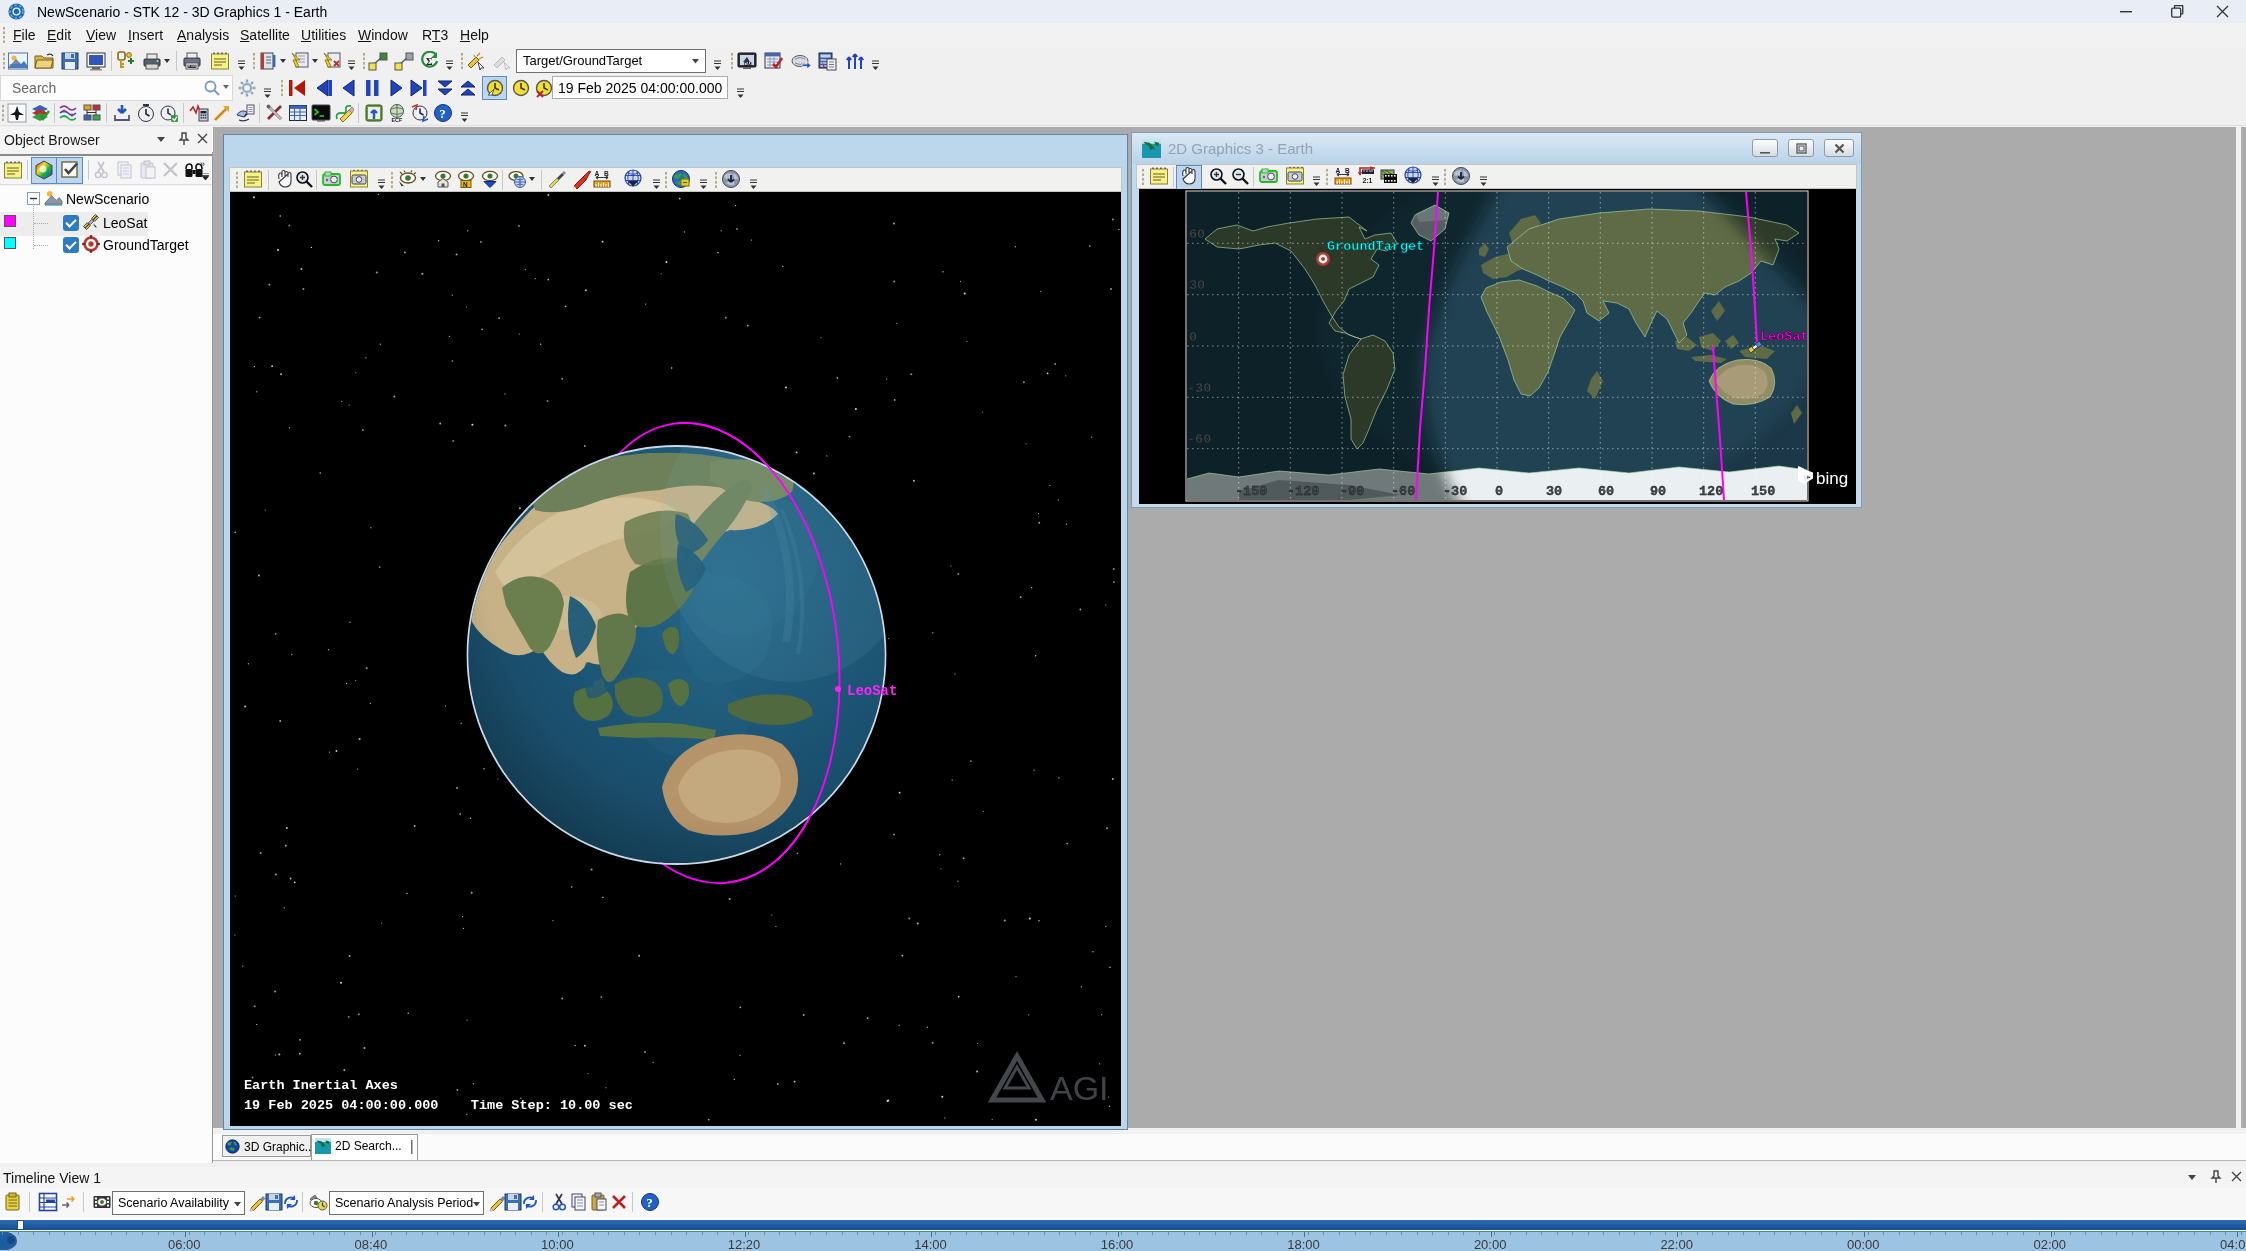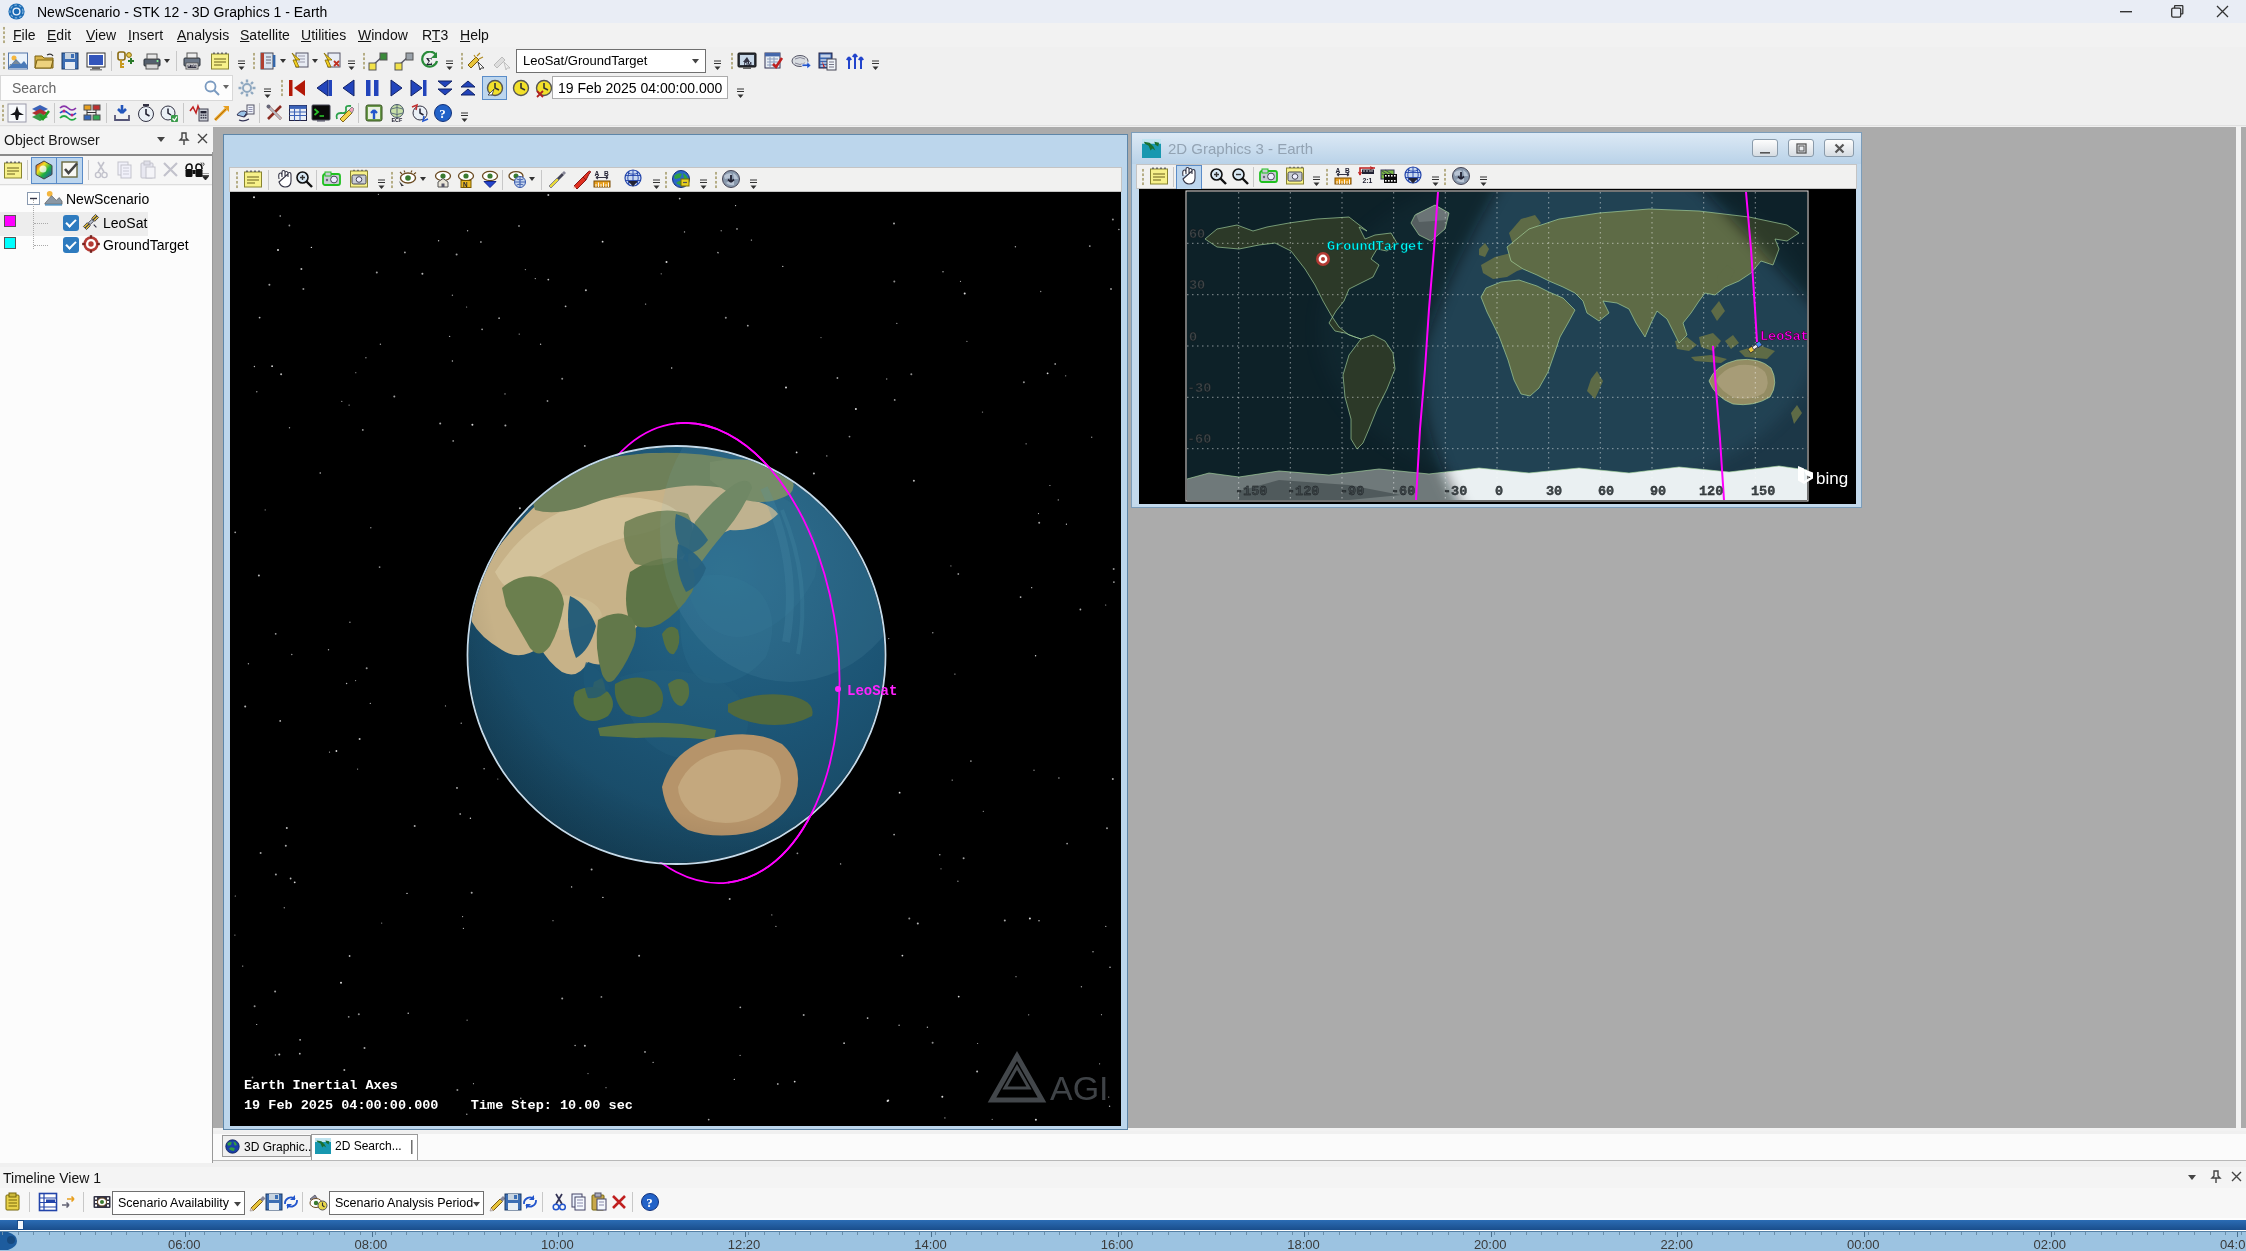--- a/index.html
+++ b/index.html
@@ -190,21 +190,21 @@
  <svg class="ic" style="left:466px;top:4px" viewBox="0 0 20 20">
       <path d="M2 14 L10 6 L13 9 L5 17 Z" fill="#E8C43A" stroke="#7A5A10"></path>
       <path d="M11 5 L14 2 M13 8 L17 6 M8 4 L10 7" stroke="#B08A20" stroke-width="1.2"></path>
       <path d="M12 11 L18 17 L15 17 L14 19 Z" fill="#FFF" stroke="#333" stroke-width="0.9"></path>
     </svg>
  <svg class="ic" style="left:492px;top:4px;opacity:0.5" viewBox="0 0 20 20">
       <path d="M2 14 L10 6 L13 9 L5 17 Z" fill="#CCC" stroke="#888"></path>
       <path d="M12 11 L18 17 L15 17 L14 19 Z" fill="#EEE" stroke="#888" stroke-width="0.9"></path>
     </svg>
  <div class="combo" style="left:516px;top:2px;width:190px">
-      <span class="abs" style="left:6px;top:3px">LeoSat/GroundTarget</span>
+      <span class="abs" style="left:6px;top:3px">Target/GroundTarget</span>
       <svg class="abs" style="left:175px;top:9px" width="8" height="5">
         <path d="M0 0 H7 L3.5 4.5 Z" fill="#444"></path>
       </svg>
     </div>
  <div class="ovf" style="left:712px;top:12px"><svg width="9" height="13">
         <path d="M1 2 H8 M1 4.5 H8" stroke="#333" stroke-width="1.1"></path>
         <path d="M1.5 7.5 H7.5 L4.5 11 Z" fill="#333"></path>
       </svg></div>
  <div class="grip" style="left:730px;top:5px"></div>
  <svg class="ic" style="left:737px;top:4px" viewBox="0 0 20 20">
@@ -1578,21 +1578,21 @@
       <div class="tick2" style="left:2147.3px"></div>
       <div class="tick2" style="left:2162.9px"></div>
       <div class="tick2" style="left:2178.4px"></div>
       <div class="tick2" style="left:2194.0px"></div>
       <div class="tick2" style="left:2209.5px"></div>
       <div class="tick2" style="left:2225.1px"></div>
       <div class="tick2" style="left:2240.6px"></div>
       <div class="tick" style="left:185.0px"></div>
       <div class="tlabel" style="left:168.0px">06:00</div>
       <div class="tick" style="left:371.6px"></div>
-      <div class="tlabel" style="left:354.6px">08:00</div>
+      <div class="tlabel" style="left:354.6px">08:40</div>
       <div class="tick" style="left:558.1px"></div>
       <div class="tlabel" style="left:541.1px">10:00</div>
       <div class="tick" style="left:744.7px"></div>
       <div class="tlabel" style="left:727.7px">12:20</div>
       <div class="tick" style="left:931.2px"></div>
       <div class="tlabel" style="left:914.2px">14:00</div>
       <div class="tick" style="left:1117.8px"></div>
       <div class="tlabel" style="left:1100.8px">16:00</div>
       <div class="tick" style="left:1304.3px"></div>
       <div class="tlabel" style="left:1287.3px">18:00</div>

